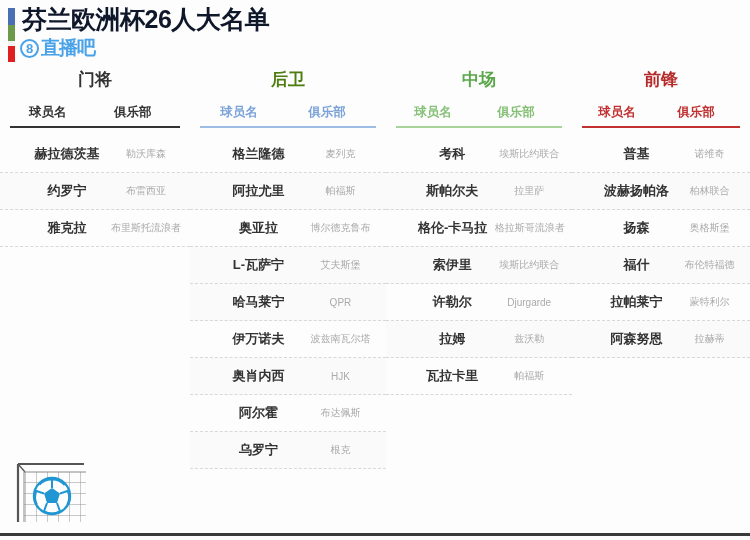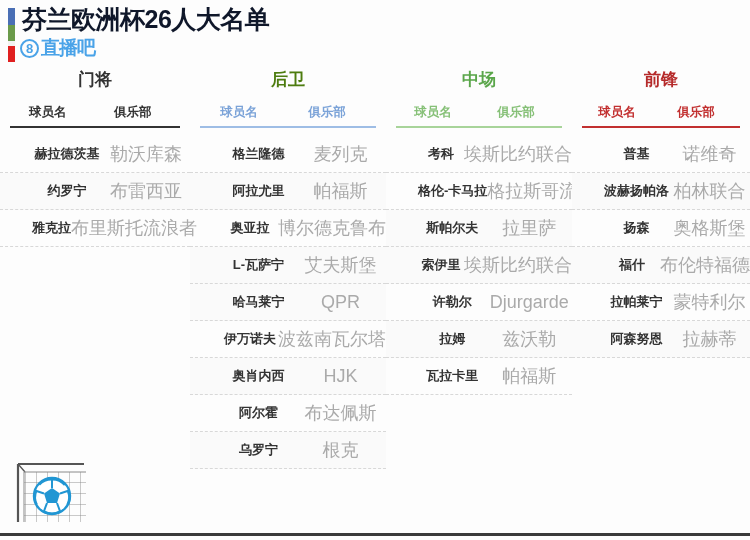--- a/index.html
+++ b/index.html
@@ -142,21 +142,21 @@
     flex: 1;
     text-align: center;
     font-size: 13px;
     font-weight: bold;
     color: #333333;
     white-space: nowrap;
   }
   .row .c-club {
     flex: 1.25;
     text-align: center;
-    font-size: 18px;
+    font-size: 10px;
     color: #aaaaaa;
     white-space: nowrap;
   }
 
   
   .col-gk .col-title { color: #333333; }
   .col-gk .col-head  { color: #333333; border-bottom-color: #333333; }
   .col-df .col-title { color: #4d7c0f; }
   .col-df .col-head  { color: #7ba3d8; border-bottom-color: #9ebde5; }
   .col-mf .col-title { color: #5aa64a; }
@@ -271,27 +271,27 @@
       <div class="col-title">中场</div>
       <div class="col-head">
         <div class="h-name">球员名</div>
         <div class="h-club">俱乐部</div>
       </div>
       <div class="rows">
         <div class="row">
           <div class="c-name">考科</div>
           <div class="c-club">埃斯比约联合</div>
         </div>
+        <div class="row alt">
+          <div class="c-name">斯帕尔夫</div>
+          <div class="c-club">拉里萨</div>
+        </div>
         <div class="row">
           <div class="c-name">格伦-卡马拉</div>
           <div class="c-club">格拉斯哥流浪者</div>
-        </div>
-        <div class="row alt">
-          <div class="c-name">斯帕尔夫</div>
-          <div class="c-club">拉里萨</div>
         </div>
         <div class="row alt">
           <div class="c-name">索伊里</div>
           <div class="c-club">埃斯比约联合</div>
         </div>
         <div class="row">
           <div class="c-name">许勒尔</div>
           <div class="c-club">Djurgarde</div>
         </div>
         <div class="row alt">

